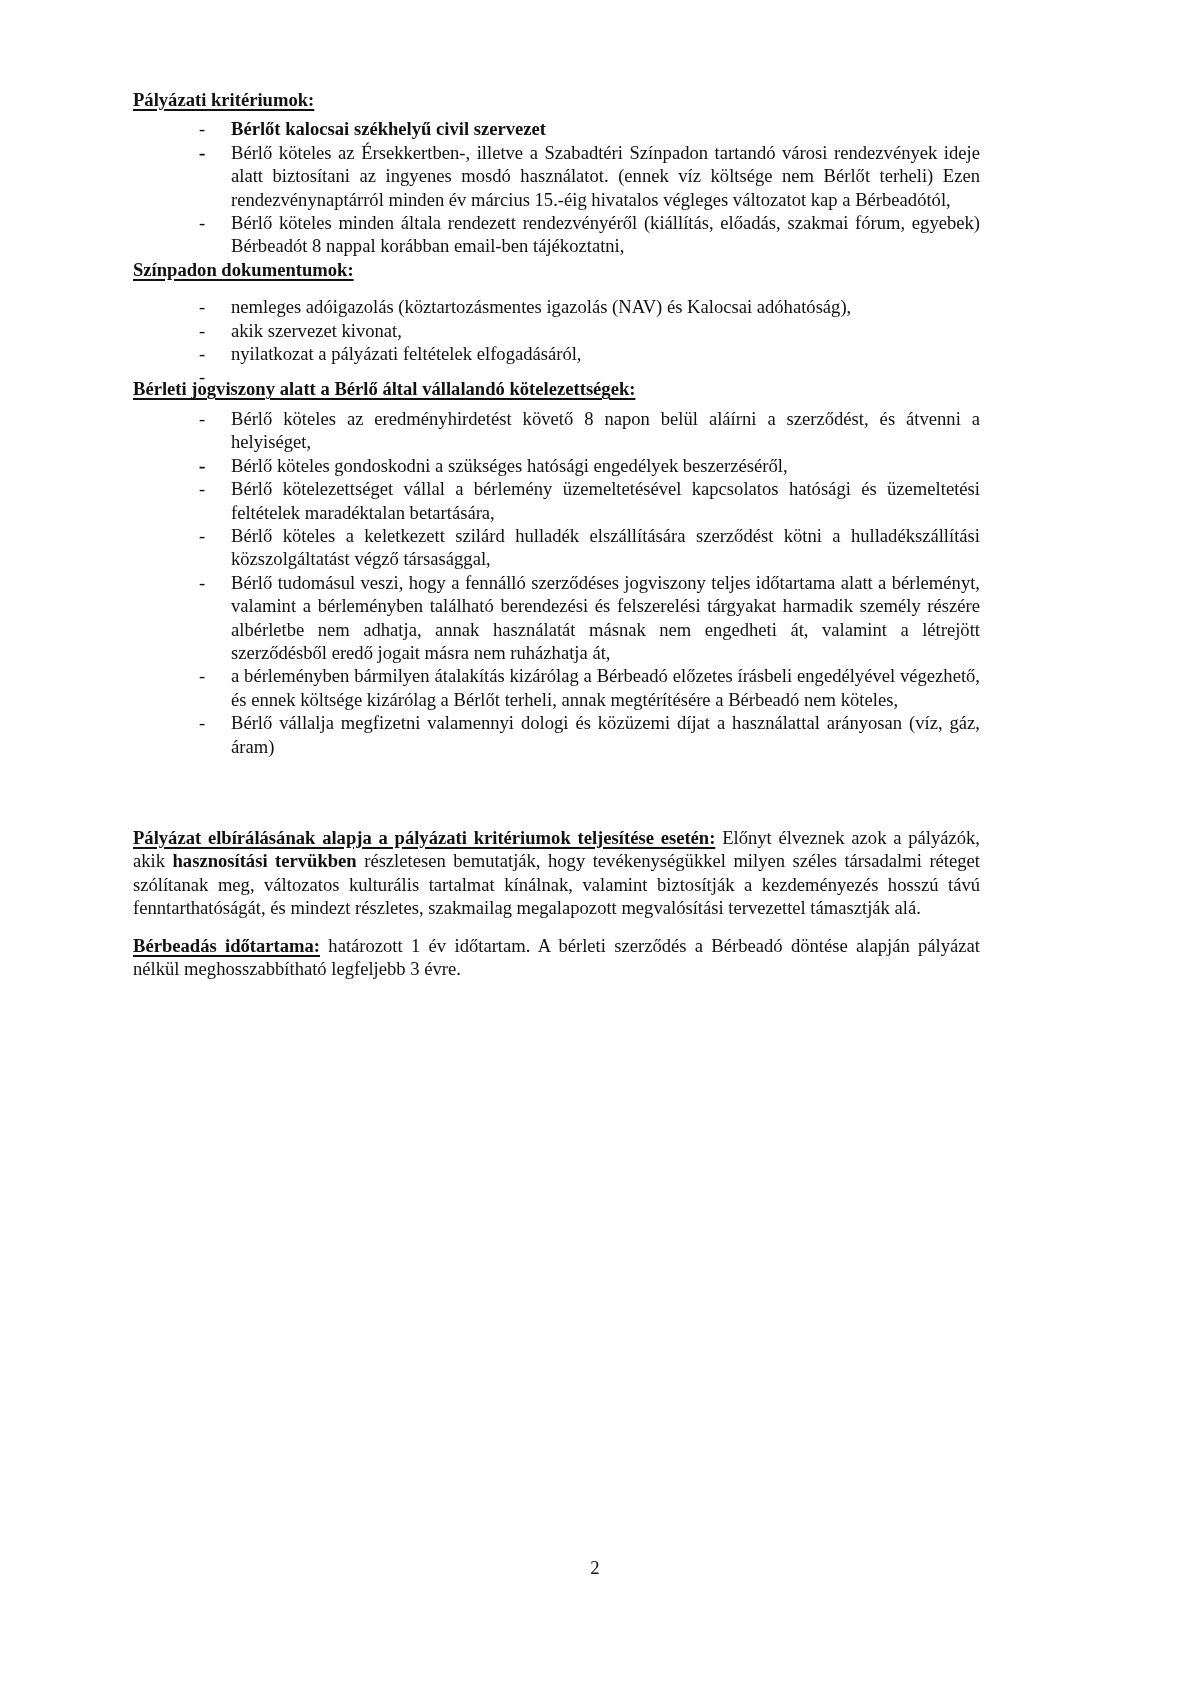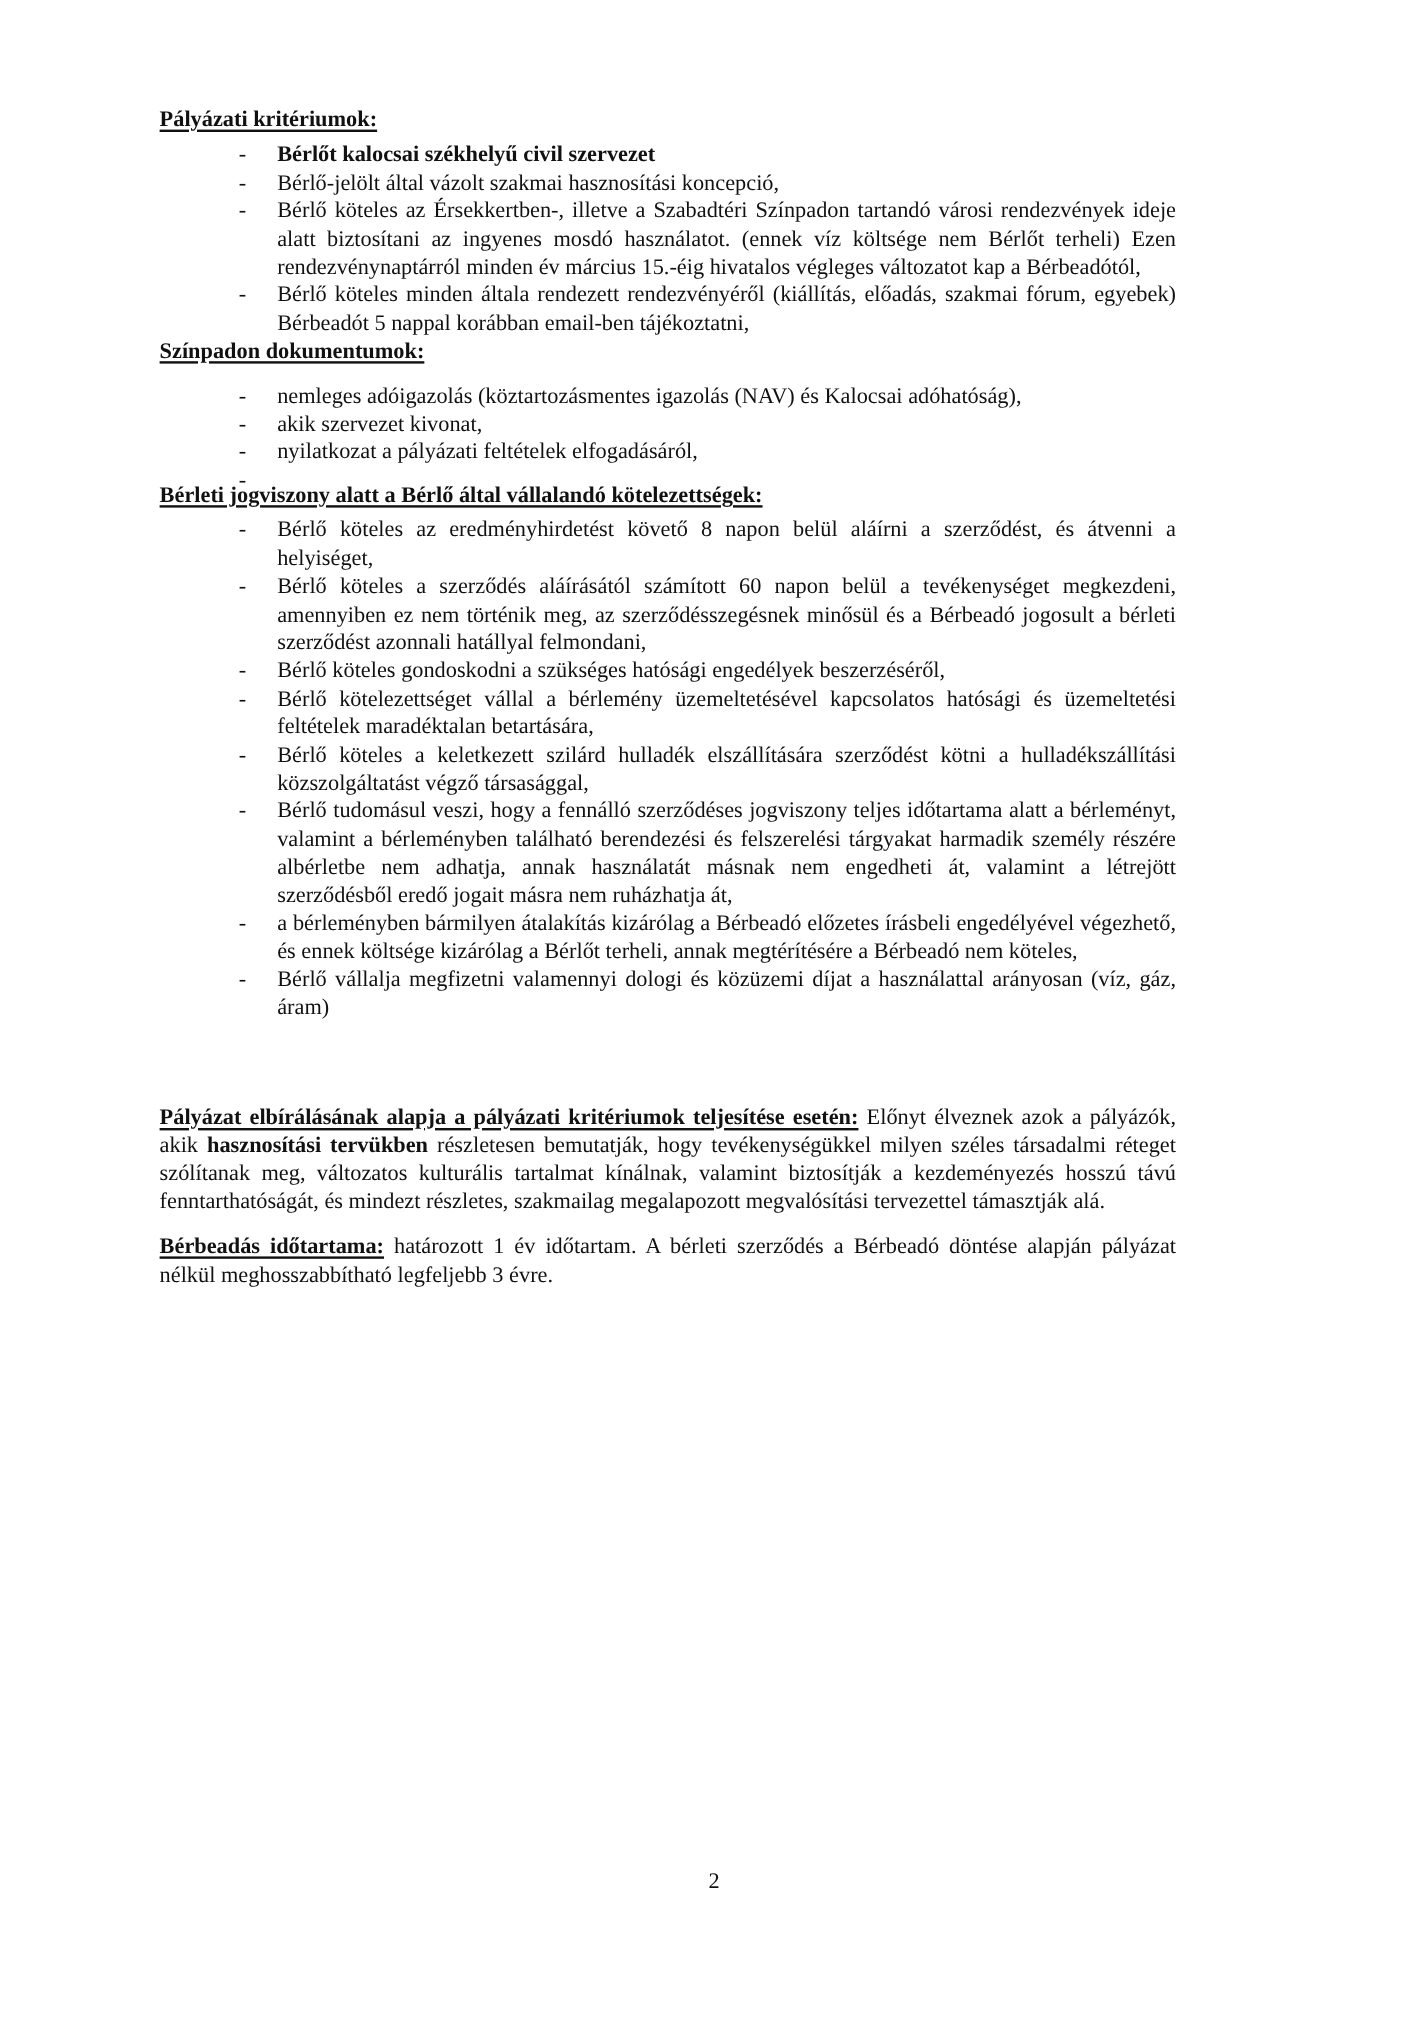--- a/index.html
+++ b/index.html
@@ -25,39 +25,39 @@
     }
   </style>
 </head>
 <body>
 
 <div class="page">
 
   <div class="heading sec-title">Pályázati kritériumok:</div>
   <ul class="dash">
     <li><span class="bullet">-</span><span class="bold">Bérlőt kalocsai székhelyű civil szervezet</span></li>
-    <li><span class="bullet">-</span><span>Bérlő-jelölt által vázolt szakmai hasznosítási koncepció,</span></li>
+    <li><span class="bullet">-</span></li>
     <li><span class="bullet">-</span><span>Bérlő köteles az Érsekkertben-, illetve a Szabadtéri Színpadon tartandó városi rendezvények ideje alatt biztosítani az ingyenes mosdó használatot. (ennek víz költsége nem Bérlőt terheli) Ezen rendezvénynaptárról minden év március 15.-éig hivatalos végleges változatot kap a Bérbeadótól,</span></li>
-    <li><span class="bullet">-</span><span>Bérlő köteles minden általa rendezett rendezvényéről (kiállítás, előadás, szakmai fórum, egyebek) Bérbeadót 5 nappal korábban email-ben tájékoztatni,</span></li>
+    <li><span class="bullet">-</span><span>Bérlő köteles minden általa rendezett rendezvényéről (kiállítás, előadás, szakmai fórum, egyebek) Bérbeadót 8 nappal korábban email-ben tájékoztatni,</span></li>
   </ul>
 
   <div class="heading sec-title" style="margin-bottom:14px;">Színpadon dokumentumok:</div>
   <ul class="dash">
     <li><span class="bullet">-</span><span>nemleges adóigazolás (köztartozásmentes igazolás (NAV) és Kalocsai adóhatóság),</span></li>
     <li><span class="bullet">-</span><span>akik szervezet kivonat,</span></li>
     <li><span class="bullet">-</span><span>nyilatkozat a pályázati feltételek elfogadásáról,</span></li>
     <li><span class="bullet">-</span></li>
   </ul>
 
   <div class="gap-s"></div>
 
   <div class="heading sec-title" style="">Bérleti jogviszony alatt a Bérlő által vállalandó kötelezettségek:</div>
   <ul class="dash">
     <li><span class="bullet">-</span><span>Bérlő köteles az eredményhirdetést követő 8 napon belül aláírni a szerződést, és átvenni a helyiséget,</span></li>
-    <li><span class="bullet">-</span><span>Bérlő köteles a szerződés aláírásától számított 60 napon belül a tevékenységet megkezdeni, amennyiben ez nem történik meg, az szerződésszegésnek minősül és a Bérbeadó jogosult a bérleti szerződést azonnali hatállyal felmondani,</span></li>
+    <li><span class="bullet">-</span></li>
     <li><span class="bullet">-</span><span>Bérlő köteles gondoskodni a szükséges hatósági engedélyek beszerzéséről,</span></li>
     <li><span class="bullet">-</span><span>Bérlő kötelezettséget vállal a bérlemény üzemeltetésével kapcsolatos hatósági és üzemeltetési feltételek maradéktalan betartására,</span></li>
     <li><span class="bullet">-</span><span>Bérlő köteles a keletkezett szilárd hulladék elszállítására szerződést kötni a hulladékszállítási közszolgáltatást végző társasággal,</span></li>
     <li><span class="bullet">-</span><span>Bérlő tudomásul veszi, hogy a fennálló szerződéses jogviszony teljes időtartama alatt a bérleményt, valamint a bérleményben található berendezési és felszerelési tárgyakat harmadik személy részére albérletbe nem adhatja, annak használatát másnak nem engedheti át, valamint a létrejött szerződésből eredő jogait másra nem ruházhatja át,</span></li>
     <li><span class="bullet">-</span><span>a bérleményben bármilyen átalakítás kizárólag a Bérbeadó előzetes írásbeli engedélyével végezhető, és ennek költsége kizárólag a Bérlőt terheli, annak megtérítésére a Bérbeadó nem köteles,</span></li>
     <li><span class="bullet">-</span><span>Bérlő vállalja megfizetni valamennyi dologi és közüzemi díjat a használattal arányosan (víz, gáz, áram)</span></li>
   </ul>
 
   <div class="gap-l"></div>
 

